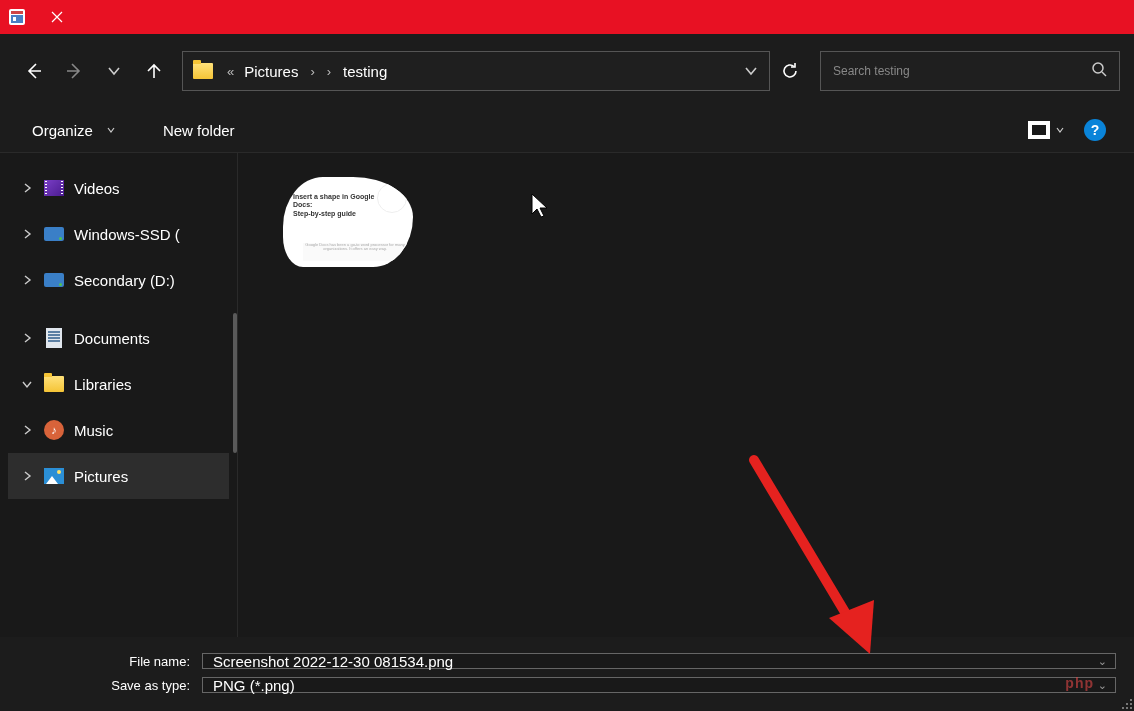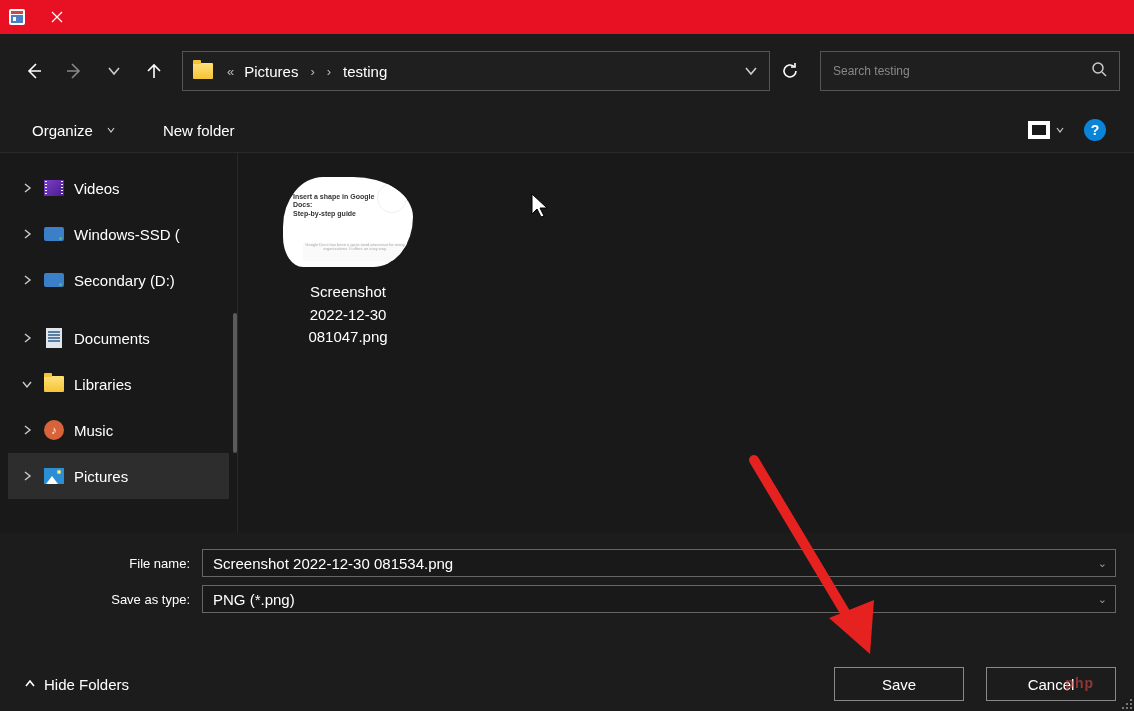--- a/index.html
+++ b/index.html
@@ -70,21 +70,21 @@
 .thumb-img-body { position:absolute; bottom:6px; left:20px; right:6px; height:18px; background:#fafafa; font-size:4px; color:#aaa; line-height:1; overflow:hidden; }
 .thumb-img-badge { position:absolute; top:6px; right:6px; width:30px; height:30px; background:#fff; border:1px solid #eee; border-radius:50%; }
 .thumb-name { font-size:15px; line-height:1.5; }
 
 .cursor { position:absolute; left:530px; top:192px; width:20px; height:28px; z-index:50; }
 
 
 .bottom { background:#1c1c1c; padding:16px 18px 10px; }
 .formrow { display:flex; align-items:center; margin-bottom:8px; }
 .formrow .lbl { width:184px; text-align:right; color:#fff; font-size:13px; padding-right:12px; }
-.formrow .combo { flex:1; height:28px; border:1px solid #666; background:#191919; display:flex; align-items:center; padding:0 10px; color:#fff; font-size:15px; position:relative; }
+.formrow .combo { flex:1; height:16px; border:1px solid #666; background:#191919; display:flex; align-items:center; padding:0 10px; color:#fff; font-size:15px; position:relative; }
 .combo .dd { position:absolute; right:8px; color:#999; font-size:11px; }
 .actionrow { display:flex; align-items:center; margin-top:54px; }
 .hidefolders { display:flex; align-items:center; color:#fff; font-size:15px; gap:8px; margin-left:6px; }
 .actionbtns { margin-left:auto; display:flex; gap:22px; }
 .btn { width:130px; height:34px; border:1px solid #888; background:transparent; color:#fff; font-size:15px; display:flex; align-items:center; justify-content:center; }
 
 .resizegrip { position:absolute; right:2px; bottom:2px; width:14px; height:14px; }
 .resizegrip span { position:absolute; width:2px; height:2px; background:#777; }
 
 
@@ -280,61 +280,40 @@
     <div class="files">
       <div class="thumb">
         <div class="thumb-img">
           <div class="thumb-img-inner">
             <span>Insert a shape in Google Docs:</span><br>
             <span>Step-by-step guide</span>
           </div>
           <div class="thumb-img-badge"></div>
           <div class="thumb-img-body">Google Docs has been a go-to word processor for many organizations. It offers an easy way.</div>
         </div>
-        <div class="thumb-name">
-          <span>Screenshot</span><br>
-          <span>2022-12-30</span><br>
-          <span>081047.png</span>
-        </div>
       </div>
     </div>
   </div>
 
   <div class="bottom">
     <div class="formrow">
       <div class="lbl">File name:</div>
       <div class="combo">
         <span>Screenshot 2022-12-30 081534.png</span>
         <span class="dd">⌄</span>
       </div>
     </div>
     <div class="formrow">
       <div class="lbl">Save as type:</div>
       <div class="combo">
         <span>PNG (*.png)</span>
         <span class="dd">⌄</span>
       </div>
     </div>
 
-    <div class="actionrow">
-      <div class="hidefolders">
-        <svg width="12" height="12" viewBox="0 0 12 12">
-            <path d="M2 8 L6 3 L10 8" stroke="#fff" stroke-width="1.6" fill="none"></path>
-          </svg>
-        <span>Hide Folders</span>
-      </div>
-      <div class="actionbtns">
-        <div class="btn">
-            <span>Save</span>
-          </div>
-        <div class="btn">
-            <span>Cancel</span>
-          </div>
-      </div>
-    </div>
   </div>
 
   <div class="resizegrip">
     <span style="right:0;bottom:0"></span>
       <span style="right:4px;bottom:0"></span>
       <span style="right:8px;bottom:0"></span>
     <span style="right:0;bottom:4px"></span>
       <span style="right:4px;bottom:4px"></span>
     <span style="right:0;bottom:8px"></span>
   </div>

